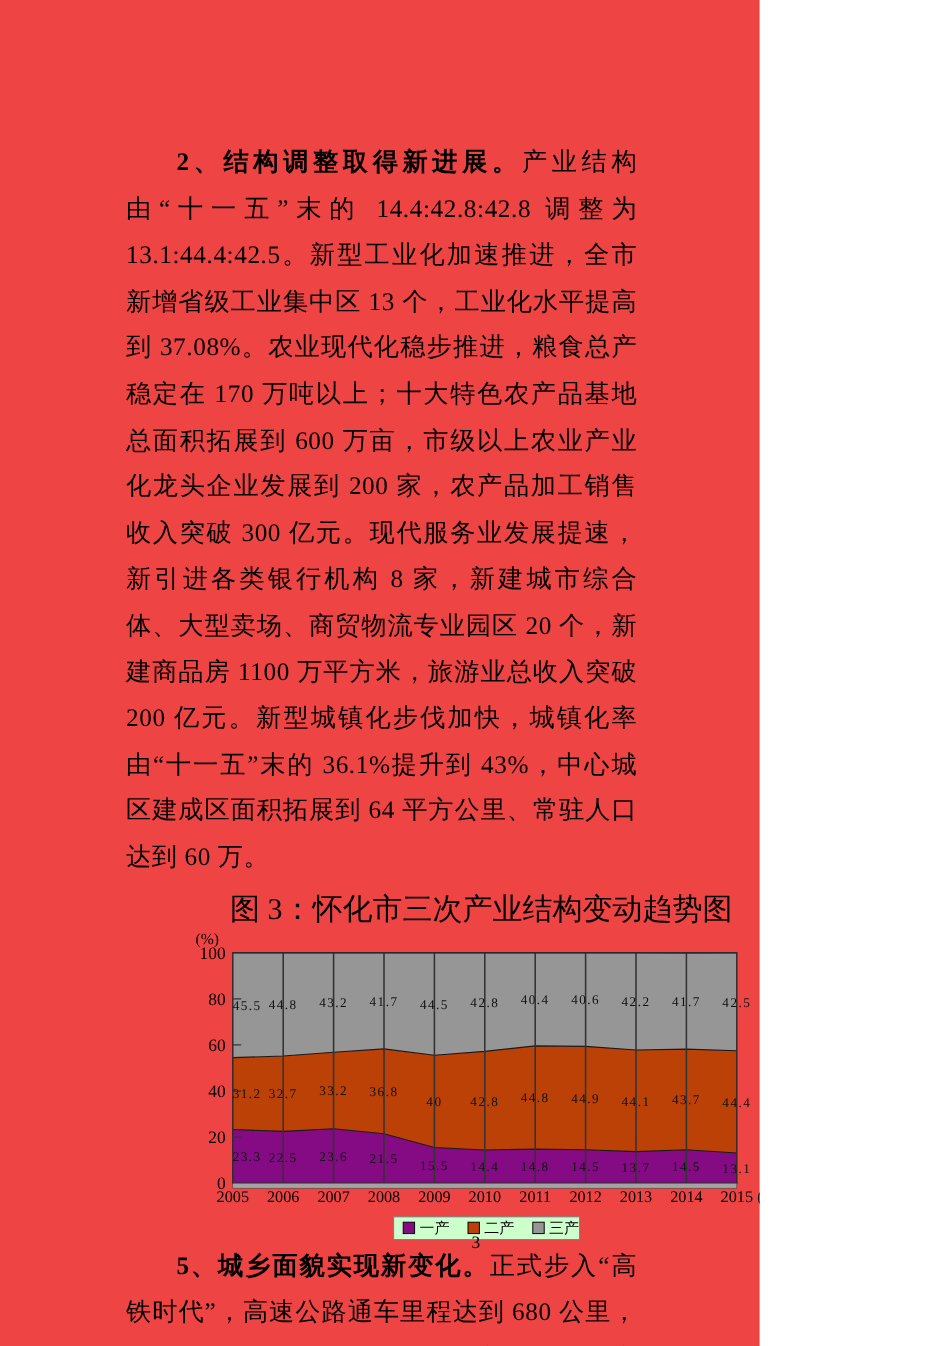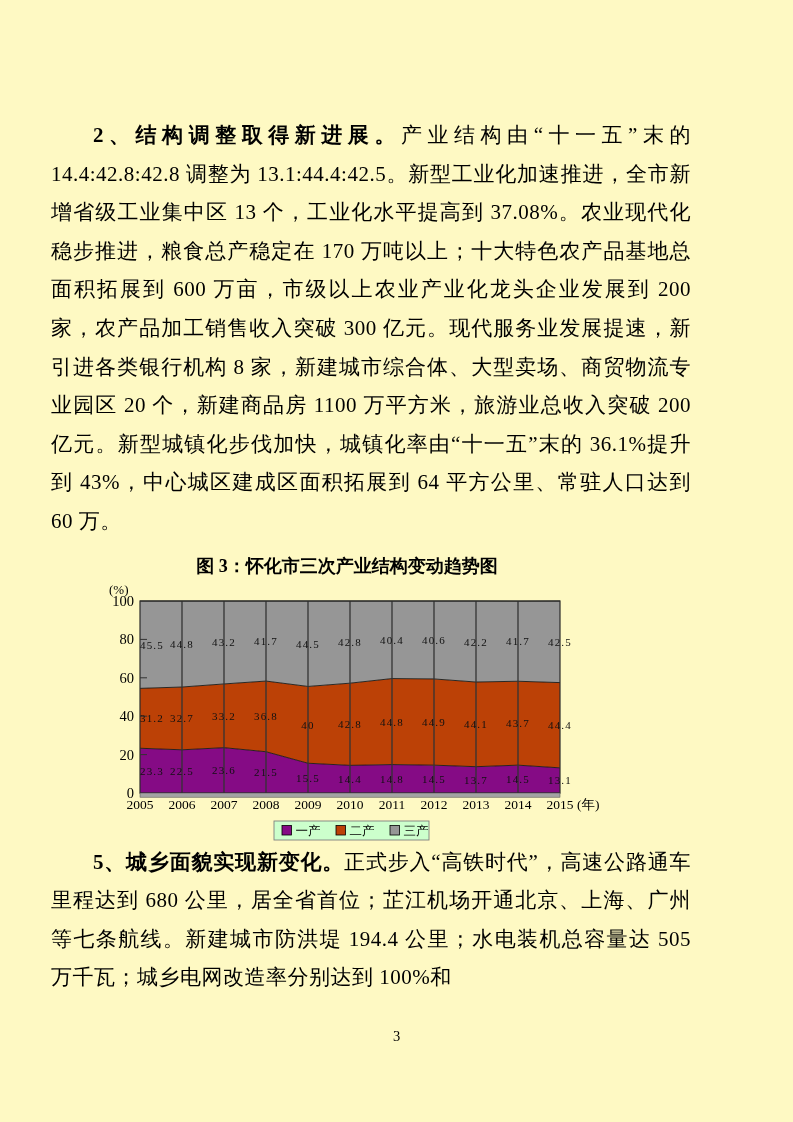--- a/index.html
+++ b/index.html
@@ -1,30 +1,30 @@
 <!DOCTYPE html>
 <html><head>
 <meta charset="utf-8">
 <style>
   html,body{margin:0;padding:0;background:#ffffff;}
   .page{
-    width:793px;height:1122px;background:#fef9c3;color:#000;
+    width:633px;height:1122px;background:#ef4444;color:#000;
     font-family:"Liberation Serif","DejaVu Serif",serif;
-    box-sizing:border-box;padding:116px 102px 0 51px;
+    box-sizing:border-box;padding:116px 102px 0 105px;
     position:relative;overflow:hidden;
   }
   p.body-text{
     margin:0;font-size:21px;line-height:38.6px;
     text-align:justify;text-justify:inter-ideograph;
     text-indent:2em;letter-spacing:0.5px;
   }
   p.body-text b{font-weight:bold;}
   .chart-block{margin:12px 0 0 43px;width:546px;}
   .chart-title{
-    width:506px;text-align:center;font-weight:bold;font-size:18px;
+    width:506px;text-align:center;font-weight:normal;font-size:25px;
     line-height:26px;margin:0;
   }
   .chart-svg-wrap{width:546px;height:264px;}
   svg{display:block;}
   .para-3{margin-top:18px;}
   .page-number{
     position:absolute;top:1026px;left:0;width:793px;text-align:center;
     font-size:14.5px;line-height:20px;
   }
 </style>

